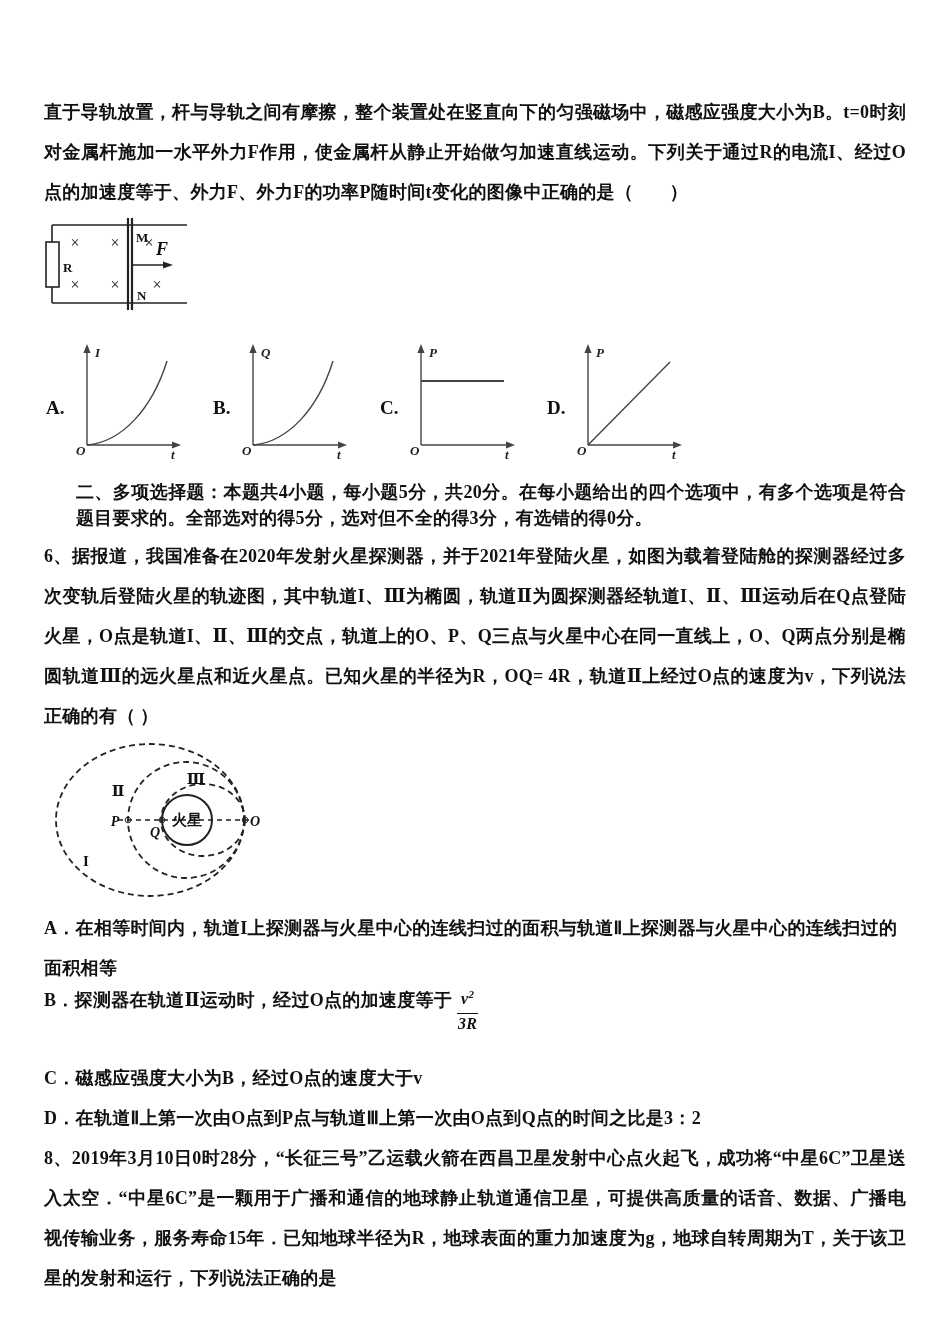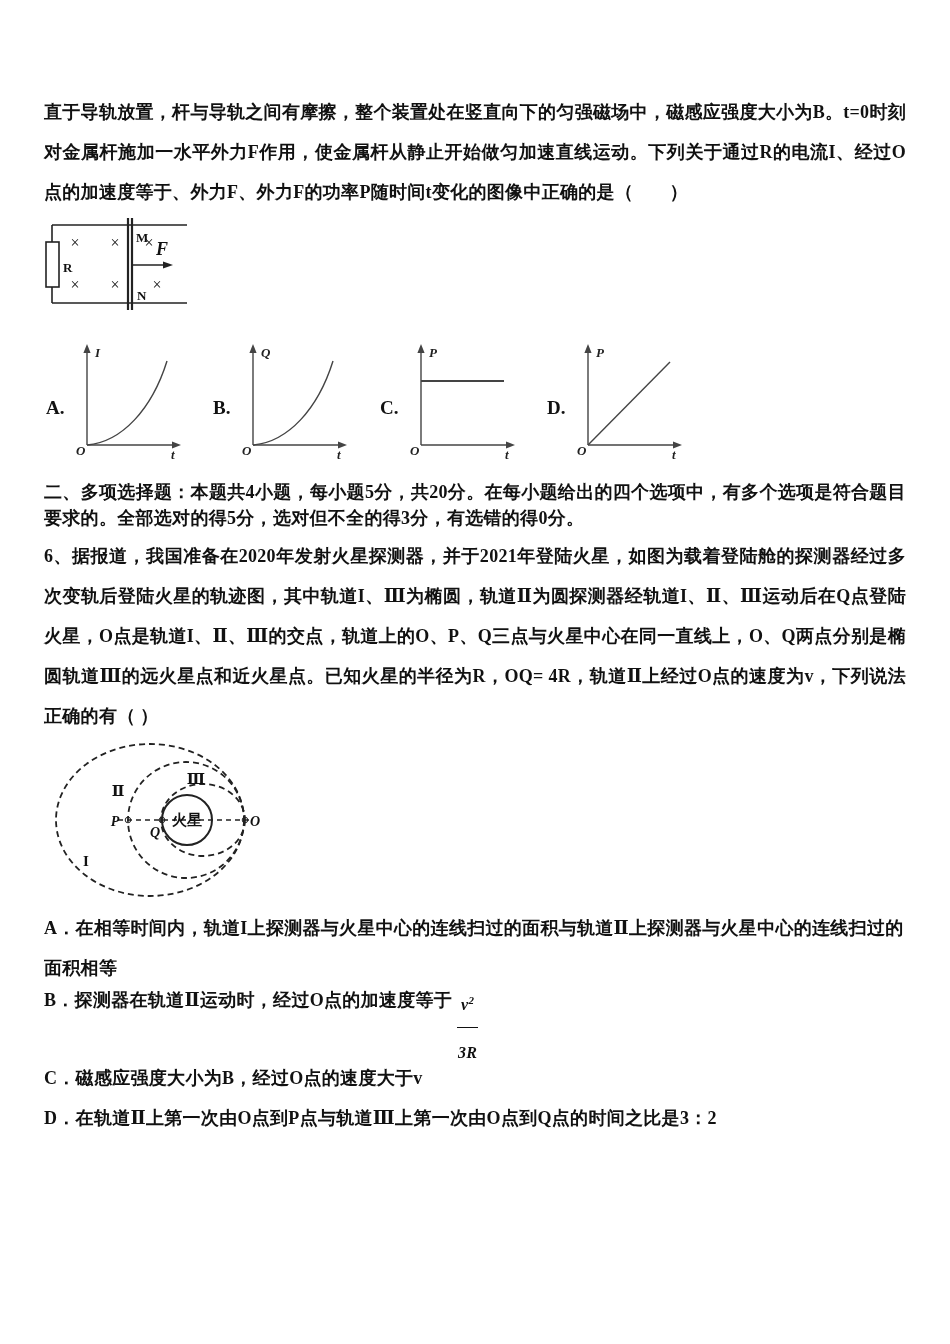--- a/index.html
+++ b/index.html
@@ -11,21 +11,21 @@
   }
   .page{padding:92px 44px 0 44px;}
   .para{
     margin:0;
     font-size:18px;
     line-height:40px;
     font-weight:700;
     text-align:justify;
     letter-spacing:0.3px;
   }
-  .tight{line-height:26px;margin-top:18px;}
+  .tight{line-height:26px;margin-top:18px;margin-left:32px;}
   .q7{margin-top:5px;}
   .q8{margin-top:0;}
 
   
   .circuit{margin:3px 0 0 0;height:106px;}
   .fig-svg line,.fig-svg rect,.fig-svg path,.fig-svg ellipse,.fig-svg circle{
     stroke:#222;fill:none;
   }
   .fig-svg text{
     font-family:"Liberation Serif","DejaVu Serif",serif;
@@ -55,33 +55,33 @@
   .dash{stroke-width:1.8;stroke-dasharray:6 4;}
   .axisdash{stroke-width:1.4;stroke-dasharray:5 4;}
   .planet-circle{stroke-width:2;fill:#fff;}
   .dot{fill:#111;stroke:none;}
   .pt{font-size:14px;font-weight:700;font-style:italic;text-anchor:middle;}
   .orb{font-size:15px;font-weight:700;text-anchor:middle;}
   .planet-name{font-size:15px;font-weight:700;text-anchor:middle;}
 
   
   .optA{margin-top:26px;}
-  .opt-line{margin:0;font-size:18px;line-height:40px;font-weight:700;letter-spacing:0.3px;}
+  .opt-line{margin:0;font-size:18px;line-height:40px;font-weight:700;letter-spacing:0.3px;font-family:Liberation Serif, serif;}
   .opt-b{
     display:flex;
     font-size:18px;font-weight:700;letter-spacing:0.3px;
     height:62px;
   }
   .frac{
     display:inline-block;text-align:center;
     font-size:16px;line-height:1.15;margin-left:5px;
     font-style:italic;
   }
-  .frac .num{display:block;border-bottom:1.6px solid #111;padding:0 4px 12px 4px;margin-top:6px;}
-  .frac .den{display:block;padding-top:1px;margin-top:15px;}
+  .frac .num{display:block;border-bottom:1.6px solid #111;padding:0 4px 4px 4px;}
+  .frac .den{display:block;padding-top:1px;}
   .frac sup{font-size:11px;}
   .frac i{font-style:italic;}
 </style>
 </head>
 <body>
 
 <div class="page">
 
   <p class="para">直于导轨放置，杆与导轨之间有摩擦，整个装置处在竖直向下的匀强磁场中，磁感应强度大小为B。t=0时刻对金属杆施加一水平外力F作用，使金属杆从静止开始做匀加速直线运动。下列关于通过R的电流I、经过O点的加速度等于、外力F、外力F的功率P随时间t变化的图像中正确的是（　　）</p>
 
@@ -199,14 +199,15 @@
     <span>B．探测器在轨道Ⅱ运动时，经过O点的加速度等于</span>
     <span class="frac">
       <span class="num"><i>v</i><sup>2</sup></span>
       <span class="den"><i>3R</i></span>
     </span>
   </div>
 
   <p class="opt-line" style="margin-top:8px">C．磁感应强度大小为B，经过O点的速度大于v</p>
   <p class="opt-line">D．在轨道Ⅱ上第一次由O点到P点与轨道Ⅲ上第一次由O点到Q点的时间之比是3：2</p>
 
+  <p class="para q8">8、2019年3月10日0时28分，“长征三号”乙运载火箭在西昌卫星发射中心点火起飞，成功将“中星6C”卫星送入太空．“中星6C”是一颗用于广播和通信的地球静止轨道通信卫星，可提供高质量的话音、数据、广播电视传输业务，服务寿命15年．已知地球半径为R，地球表面的重力加速度为g，地球自转周期为T，关于该卫星的发射和运行，下列说法正确的是</p>
 
 </div>
 
 </body></html>

